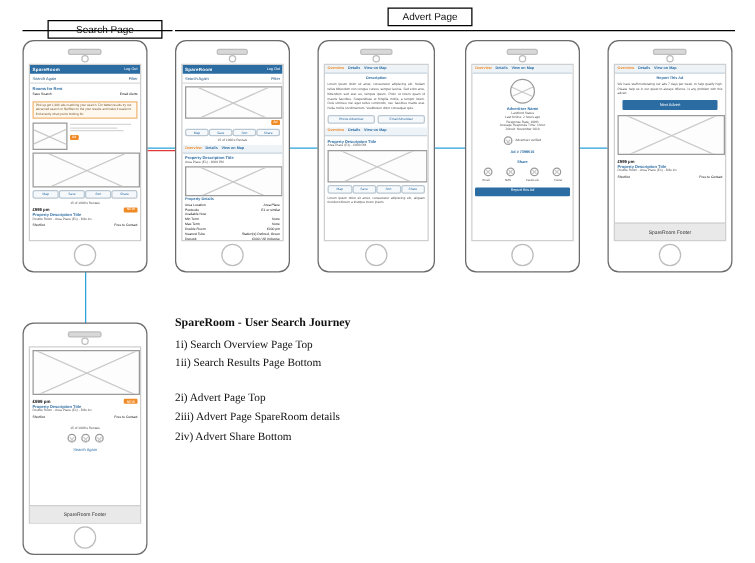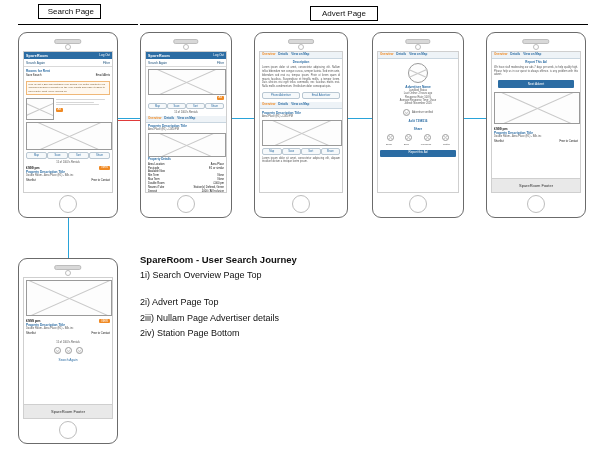--- a/index.html
+++ b/index.html
@@ -125,21 +125,21 @@
     line-height:15.5px;
     color:#111;
   }
   .caption .ttl{font-weight:bold;font-size:9.5px;}
 </style>
 </head>
 <body>
 
 <div class="canvas">
 
-  <div class="sec-label" style="left:38px;top:4px;width:63px;text-align:right;">Search Page</div>
+  <div class="sec-label" style="left:38px;top:16px;width:92px;">Search Page</div>
   <div class="sec-rule" style="left:18px;top:24px;width:120px;"></div>
 
   <div class="sec-label" style="left:310px;top:6px;width:68px;">Advert Page</div>
   <div class="sec-rule" style="left:140px;top:24px;width:448px;"></div>
 
   <div class="conn conn-h" style="left:118px;top:118px;width:24px;"></div>
   <div class="red-h" style="left:118px;top:120px;width:24px;"></div>
   <div class="conn conn-h" style="left:232px;top:118px;width:22px;"></div>
   <div class="conn conn-h" style="left:348px;top:118px;width:24px;"></div>
   <div class="conn conn-h" style="left:464px;top:118px;width:22px;"></div>
@@ -453,22 +453,23 @@
         <span class="circ"></span>
         <span class="circ"></span>
       </div>
 
       <div style="text-align:center;font-size:3.2px;color:#2b6ca3;padding:2px 0;">Search Again</div>
 
       <div class="footerbar">SpareRoom Footer</div>
     </div>
   </div>
 
-  <div class="caption" style="left:140px;top:252px;width:330px;">
+  <div class="caption" style="left:140px;top:252px;width:330px;font-family:Liberation Serif, serif;">
     <div class="ttl">SpareRoom - User Search Journey</div>
     <div>1i) Search Overview Page Top</div>
+    <div>1ii) Search Results Page Bottom</div>
     <div style="height:12px;"></div>
     <div>2i) Advert Page Top</div>
-    <div>2iii) Nullam Page Advertiser details</div>
-    <div>2iv) Station Page Bottom</div>
+    <div>2iii) Advert Page SpareRoom details</div>
+    <div>2iv) Advert Share Bottom</div>
   </div>
 
 </div>
 
 </body></html>

